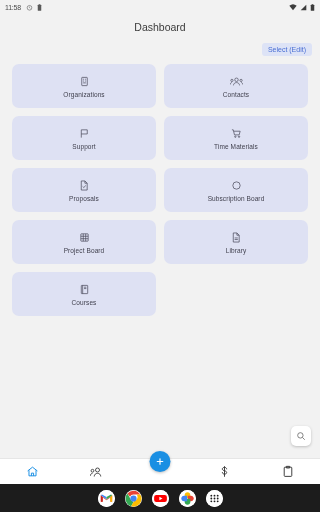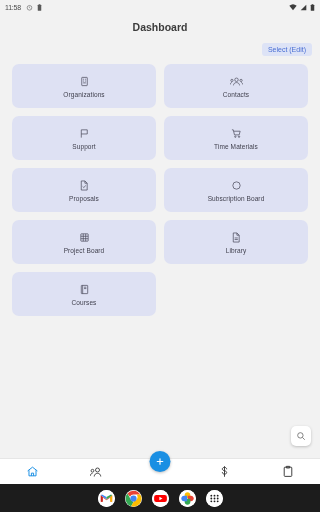--- a/index.html
+++ b/index.html
@@ -20,21 +20,21 @@
   .sb-left-icons { display: flex; align-items: center; gap: 4px; margin-left: 5px; }
   .sb-spacer { flex: 1; }
   .sb-right-icons { display: flex; align-items: center; gap: 3px; }
   .sb-icon svg { display: block; }
 
   
   .titlebar {
     height: 26px; display: flex; align-items: center; justify-content: center;
     background: #f2f2f2;
   }
-  .title-text { font-size: 10.5px; color: #3c3c3c; font-weight: bold; }
+  .title-text { font-size: 10.5px; color: #3c3c3c; }
 
   
   .edit-row { height: 18px; display: flex; justify-content: flex-end; align-items: center; padding-right: 8px; }
   .select-edit {
     background: #dde3f6; color: #4a6fd4; font-size: 7px;
     padding: 3px 6px; border-radius: 3px; border: none; cursor: pointer;
     line-height: 1;
   }
 
   

